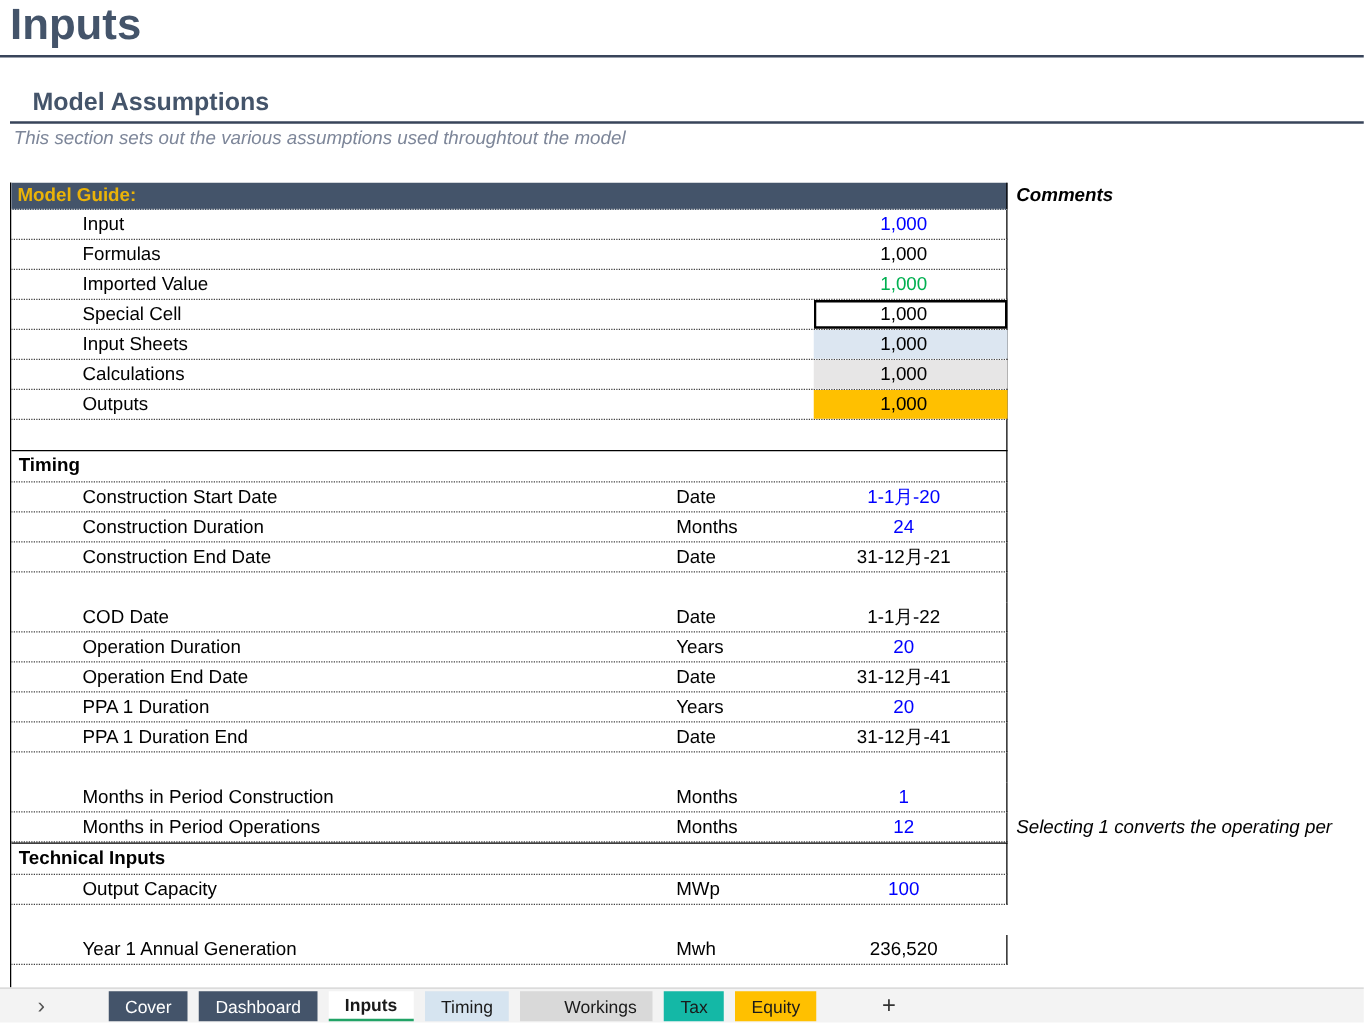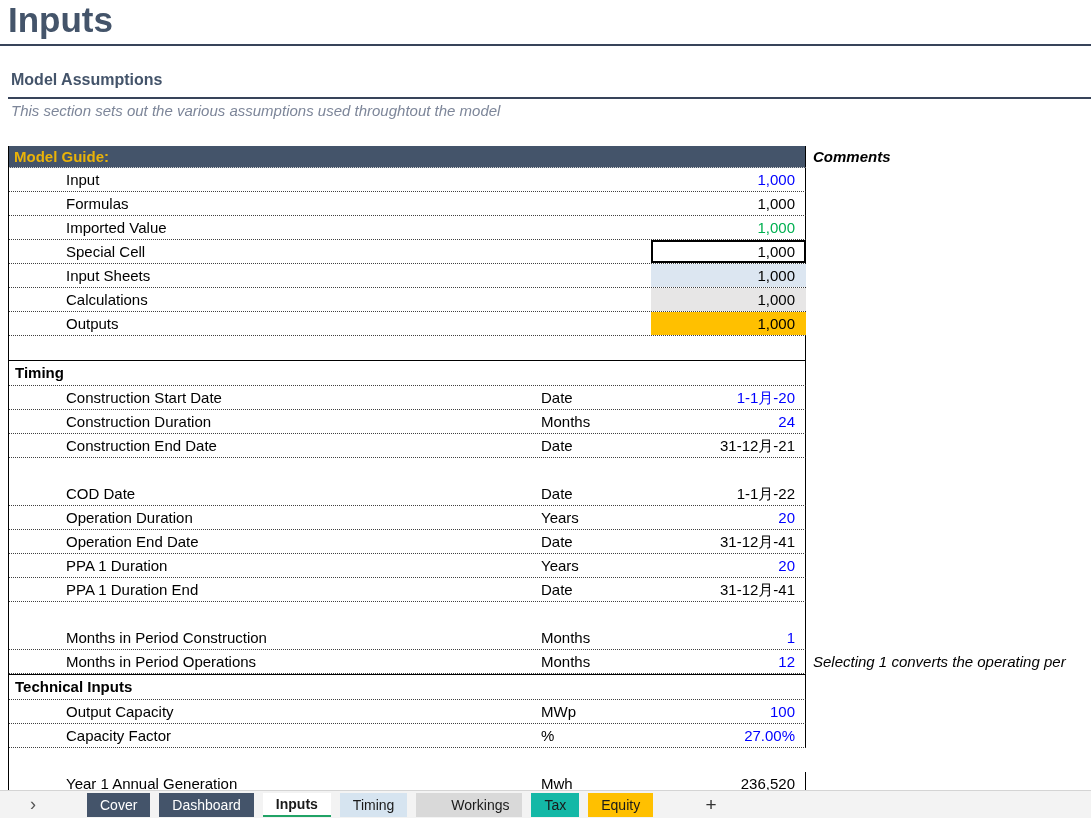--- a/index.html
+++ b/index.html
@@ -9,36 +9,36 @@
   }
   *{margin:0;padding:0;box-sizing:border-box;}
   html,body{width:1091px;height:818px;}
   body{
     position:relative;background:#fff;overflow:hidden;
     font-family:"Liberation Sans",sans-serif;color:#000;
   }
   
   .page-title{position:absolute;left:8px;top:0;font-size:35px;font-weight:bold;color:var(--accent);}
   .title-rule{position:absolute;left:0;top:44px;width:100%;height:2px;background:#38445a;}
-  .section-title{position:absolute;left:11px;top:71px;font-size:16px;font-weight:bold;color:var(--accent);}
+  .section-title{position:absolute;left:26px;top:71px;font-size:20px;font-weight:bold;color:var(--accent);}
   .section-rule{position:absolute;left:8px;top:97px;right:0;height:2px;background:#38445a;}
   .section-subtitle{position:absolute;left:11px;top:102px;font-size:15px;font-style:italic;color:#7D8699;}
   
   .sheet{position:absolute;left:8px;top:146px;right:0;bottom:28px;border-left:1px solid #000;overflow:hidden;font-size:15px;}
   .row{display:flex;height:24px;line-height:23px;}
   .main{display:flex;flex:0 0 797px;width:797px;border-right:1px solid #000;border-bottom:1px dotted #404040;}
   .row.blank .main{border-bottom:none;}
   .row.sec{height:26px;line-height:24px;}
   .row.sec .main{border-top:1px solid #000;}
   .sec-title{padding-left:6px;font-weight:bold;}
   .row.thead{height:22px;line-height:21px;}
   .thead .main{background:var(--accent);color:#eab308;font-weight:bold;padding-left:5px;border-bottom:1px dotted #cfcfcf;}
   .c-label{flex:0 0 532px;padding-left:57px;overflow:hidden;white-space:nowrap;}
   .c-unit{flex:0 0 110px;overflow:hidden;white-space:nowrap;}
-  .c-value{flex:0 0 155px;text-align:right;padding-right:11px;overflow:hidden;white-space:nowrap;}
+  .c-value{flex:0 0 155px;text-align:center;padding-right:11px;overflow:hidden;white-space:nowrap;}
   .c-comment{flex:1;padding-left:7px;overflow:hidden;white-space:nowrap;}
   .comments-h{font-weight:bold;font-style:italic;}
   .comment-text{font-style:italic;}
   .v-blue{color:var(--blue);}
   .v-green{color:var(--green);}
   .cell-white{background:#fff;box-shadow:inset 0 0 0 2px #000;}
   .cell-blue{background:var(--cell-blue);}
   .cell-gray{background:var(--cell-gray);}
   .cell-gold{background:var(--cell-gold);}
   
@@ -240,28 +240,20 @@
   </div>
   <div class="row">
     <div class="main">
       <div class="c-label">Output Capacity</div>
       <div class="c-unit">MWp</div>
       <div class="c-value v-blue">100</div>
     </div>
     <div class="c-comment"></div>
   </div>
   <div class="row">
-    <div class="main">
-      <div class="c-label">Capacity Factor</div>
-      <div class="c-unit">%</div>
-      <div class="c-value v-blue">27.00%</div>
-    </div>
-    <div class="c-comment"></div>
-  </div>
-  <div class="row">
     <div class="c-comment"></div>
   </div>
   <div class="row">
     <div class="main">
       <div class="c-label">Year 1 Annual Generation</div>
       <div class="c-unit">Mwh</div>
       <div class="c-value">236,520</div>
     </div>
     <div class="c-comment"></div>
   </div>

